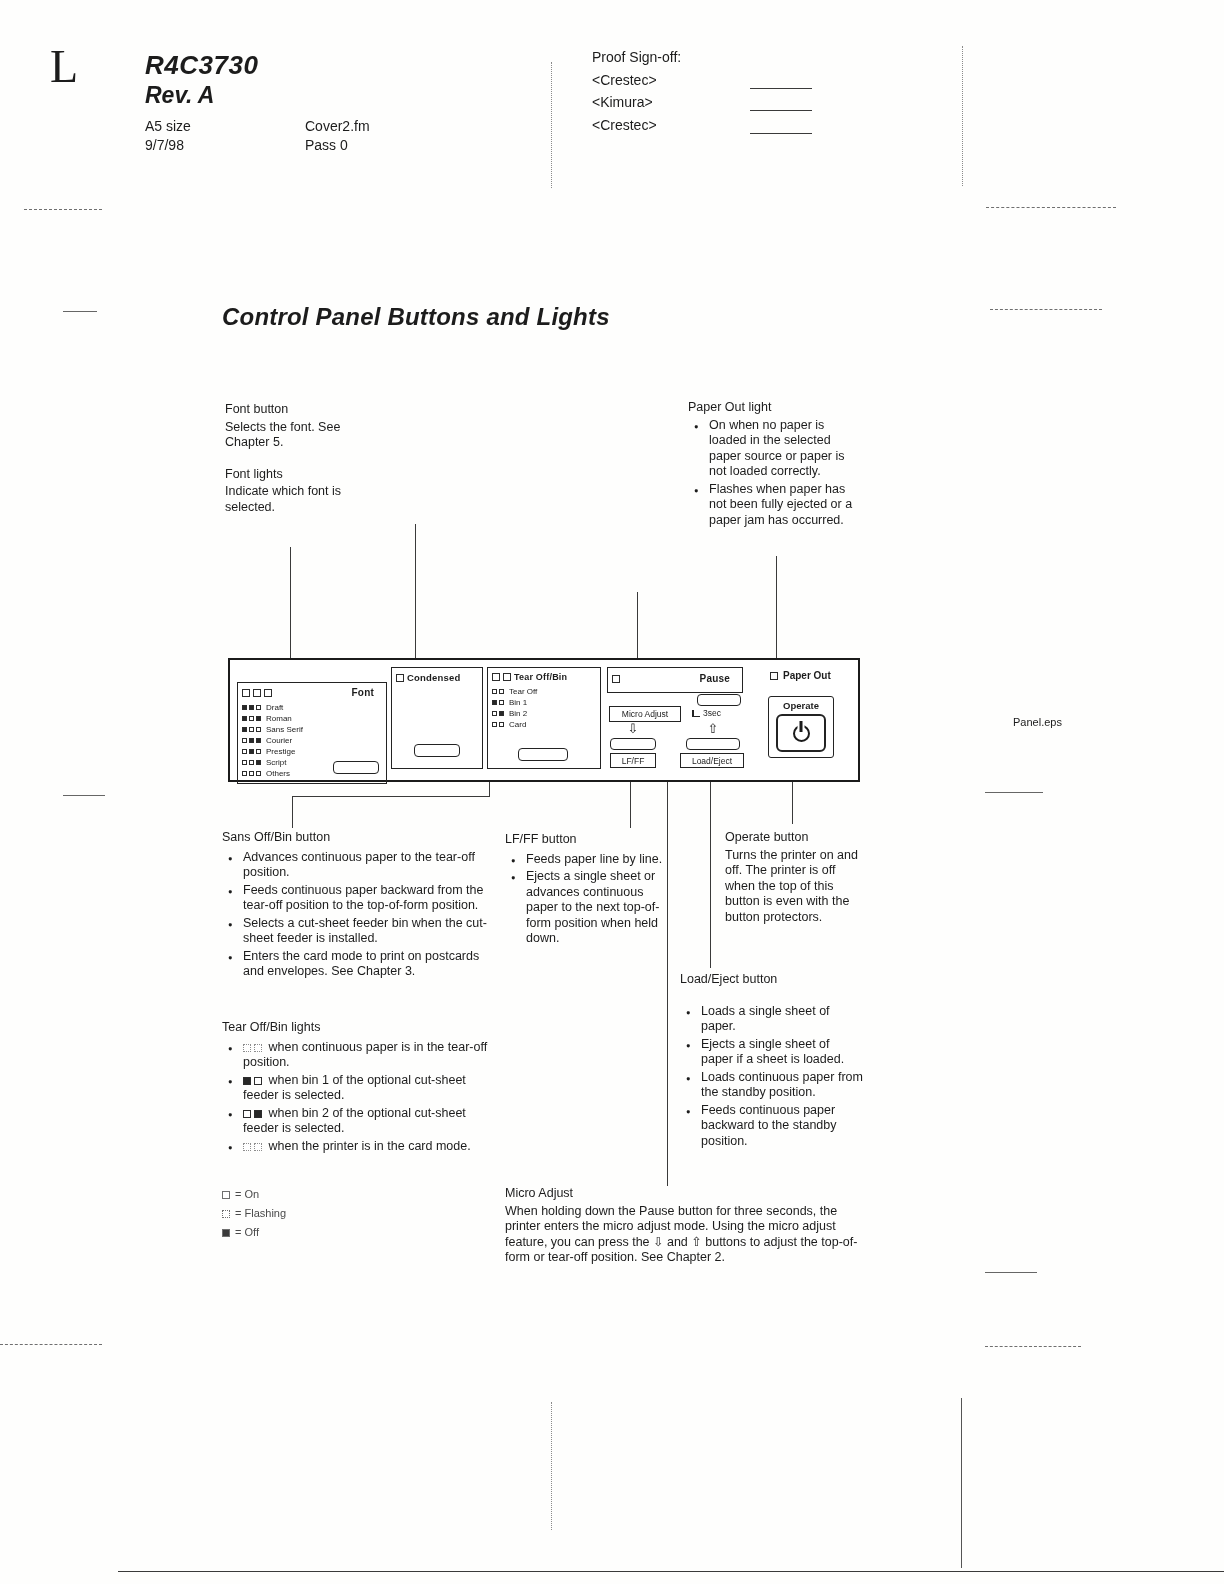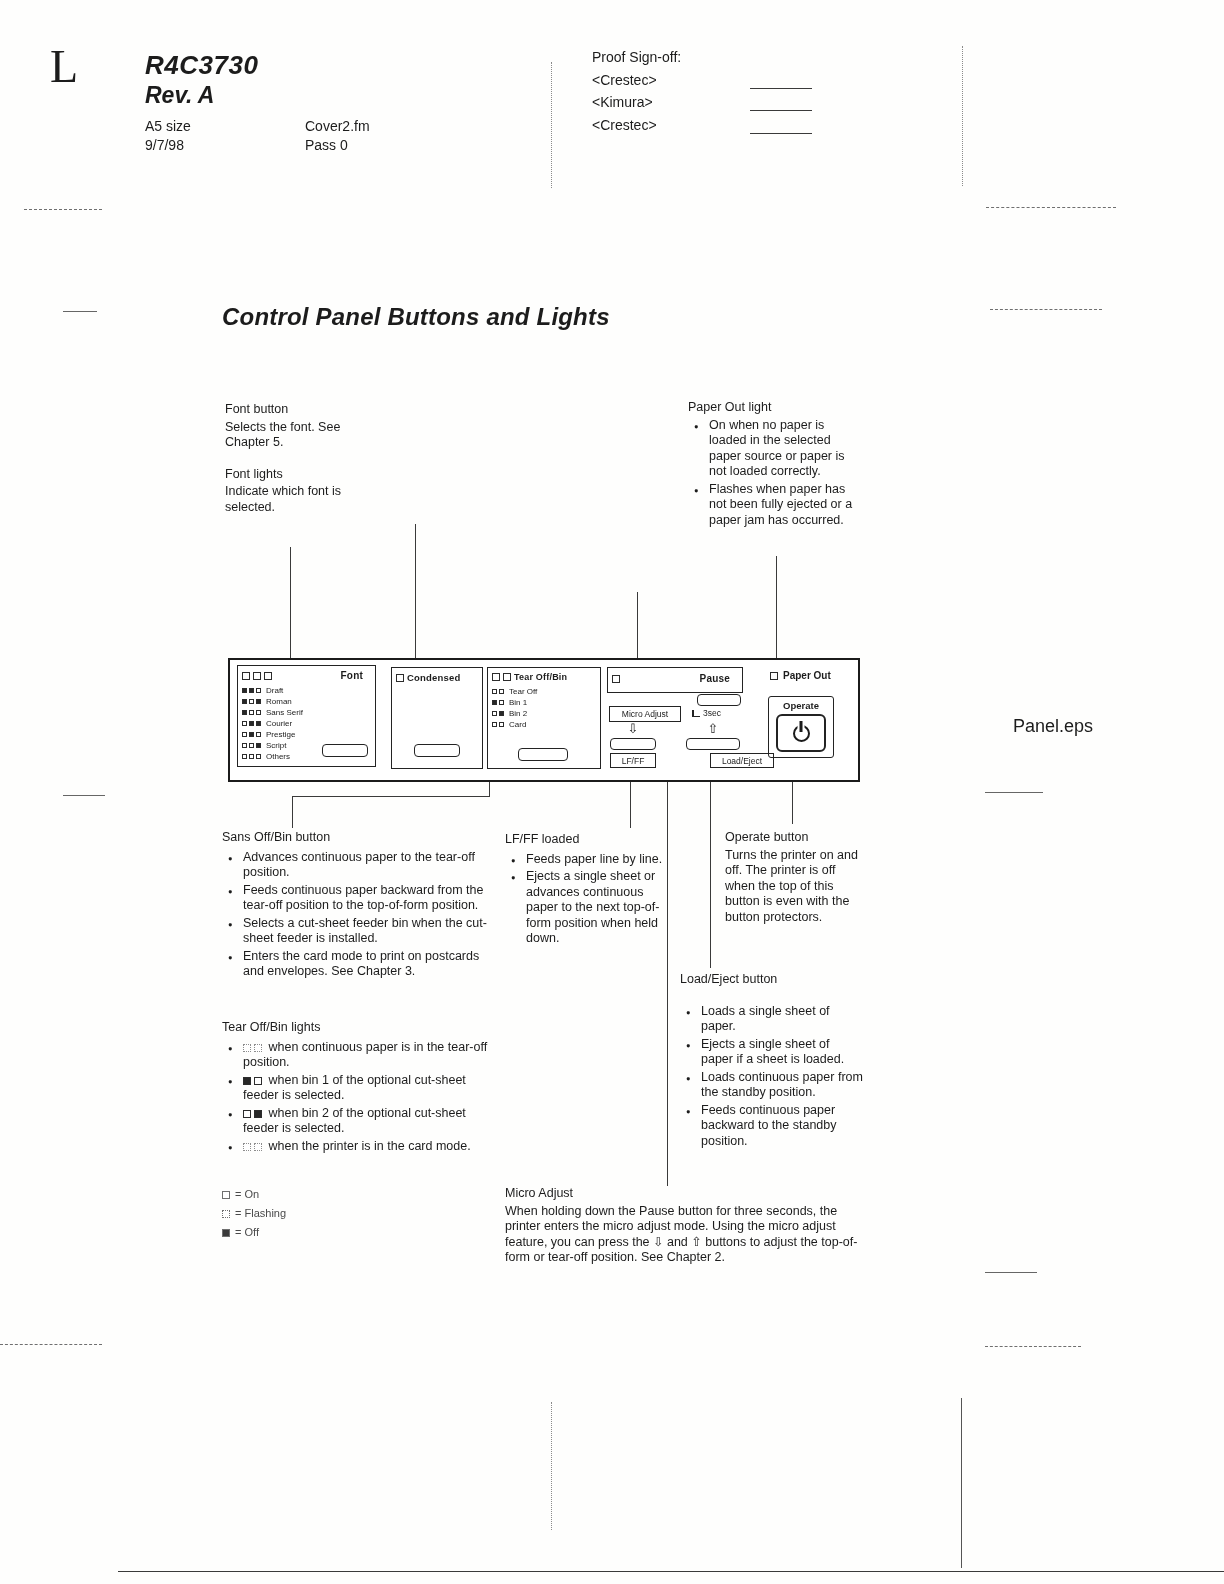--- a/index.html
+++ b/index.html
@@ -14,21 +14,21 @@
   .vdot  { position:absolute; width:0; border-left:1px dotted #8a8a8a; }
 
   
   .corner-letter { font-family:"Liberation Serif", serif; font-size:46px; }
   .doc-id { font-size:26px; font-weight:bold; font-style:italic; letter-spacing:0.5px; }
   .doc-rev { font-size:23px; font-weight:bold; font-style:italic; }
   .meta { font-size:14px; line-height:19px; }
   .signoff { font-size:14px; line-height:22.5px; }
 
   .page-title { font-size:24px; font-weight:bold; font-style:italic; letter-spacing:0.2px; }
-  .fig-label { font-size:18px; }
+  .fig-label { font-size:11px; }
 
   
   .co { position:absolute; font-size:12.5px; line-height:15.5px; }
   .co-h { font-weight:normal; margin:0 0 2px 0; }
   .co p { margin:0 0 16px 0; }
   .bullet { position:relative; padding-left:21px; margin-bottom:2px; }
   .bullet::before { content:"●"; position:absolute; left:6px; top:1px; font-size:7.5px; color:#1c1c1c; }
 
   
   .led { display:inline-block; width:8px; height:8px; border:1px solid #2c2c2c; margin-right:3px; vertical-align:-1px; background:#fff; }
@@ -122,21 +122,21 @@
     <div class="bullet">Flashes when paper has not been fully ejected or a paper jam has occurred.</div>
   </div>
 
   <div class="vline" style="left:290px; top:547px; height:111px;"></div>
   <div class="vline" style="left:415px; top:524px; height:134px;"></div>
   <div class="vline" style="left:637px; top:592px; height:66px;"></div>
   <div class="vline" style="left:776px; top:556px; height:102px;"></div>
 
   <div class="panel" style="left:228px; top:658px; width:632px; height:124px;">
 
-    <div class="psec" style="left:7px; top:5px; width:139px; height:102px;">
+    <div class="psec" style="left:7px; top:22px; width:150px; height:102px;">
       <div class="psec-head spread">
         <span class="leds"><span class="led led-open"></span><span class="led led-open"></span><span class="led led-open"></span></span>
         <span class="psec-title">Font</span>
       </div>
       <div class="led-rows">
         <div class="led-row">
             <span class="leds sm"><span class="led led-solid"></span><span class="led led-solid"></span><span class="led led-open"></span></span>
             <span class="led-label">Draft</span>
           </div>
         <div class="led-row">
@@ -215,21 +215,21 @@
       <span class="hold-icon"></span>
       <span>3sec</span>
     </div>
     <div class="parrow" style="left:388px; top:61px; width:30px;">⇩</div>
     <div class="parrow" style="left:468px; top:61px; width:30px;">⇧</div>
     <div class="pbtn" style="left:380px; top:78px; width:46px; height:12px;"></div>
     <div class="pbtn" style="left:456px; top:78px; width:54px; height:12px;"></div>
     <div class="plabel" style="left:380px; top:93px; width:46px; height:15px;">
         <span>LF/FF</span>
       </div>
-    <div class="plabel" style="left:450px; top:93px; width:64px; height:15px;margin-left:30px;">
+    <div class="plabel" style="left:450px; top:93px; width:64px; height:15px;">
         <span>Load/Eject</span>
       </div>
 
     <div class="paperout-head" style="left:540px; top:10px;">
       <span class="leds"><span class="led led-open"></span></span>
       <span>Paper Out</span>
     </div>
     <div class="operate-box" style="left:538px; top:36px; width:66px; height:62px;">
       <div class="operate-label">Operate</div>
       <div class="power-btn">
@@ -258,21 +258,21 @@
 
   <div class="co" style="left:222px; top:1020px; width:280px;">
     <div class="co-h" style="margin-bottom:4px;">Tear Off/Bin lights</div>
     <div class="bullet"><span class="leds"><span class="led led-dash"></span><span class="led led-dash"></span></span> <span>when continuous paper is in the tear-off position.</span></div>
     <div class="bullet"><span class="leds"><span class="led led-solid"></span><span class="led led-open"></span></span> <span>when bin 1 of the optional cut-sheet feeder is selected.</span></div>
     <div class="bullet"><span class="leds"><span class="led led-open"></span><span class="led led-solid"></span></span> <span>when bin 2 of the optional cut-sheet feeder is selected.</span></div>
     <div class="bullet"><span class="leds"><span class="led led-dash"></span><span class="led led-dash"></span></span> <span>when the printer is in the card mode.</span></div>
   </div>
 
   <div class="co" style="left:505px; top:832px; width:168px;">
-    <div class="co-h" style="margin-bottom:4px;">LF/FF loaded</div>
+    <div class="co-h" style="margin-bottom:4px;">LF/FF button</div>
     <div class="bullet">Feeds paper line by line.</div>
     <div class="bullet">Ejects a single sheet or advances continuous paper to the next top-of-form position when held down.</div>
   </div>
 
   <div class="co" style="left:725px; top:830px; width:140px;">
     <div class="co-h">Operate button</div>
     <p>Turns the printer on and off. The printer is off when the top of this button is even with the button protectors.</p>
   </div>
 
   <div class="co" style="left:680px; top:972px; width:184px;">

